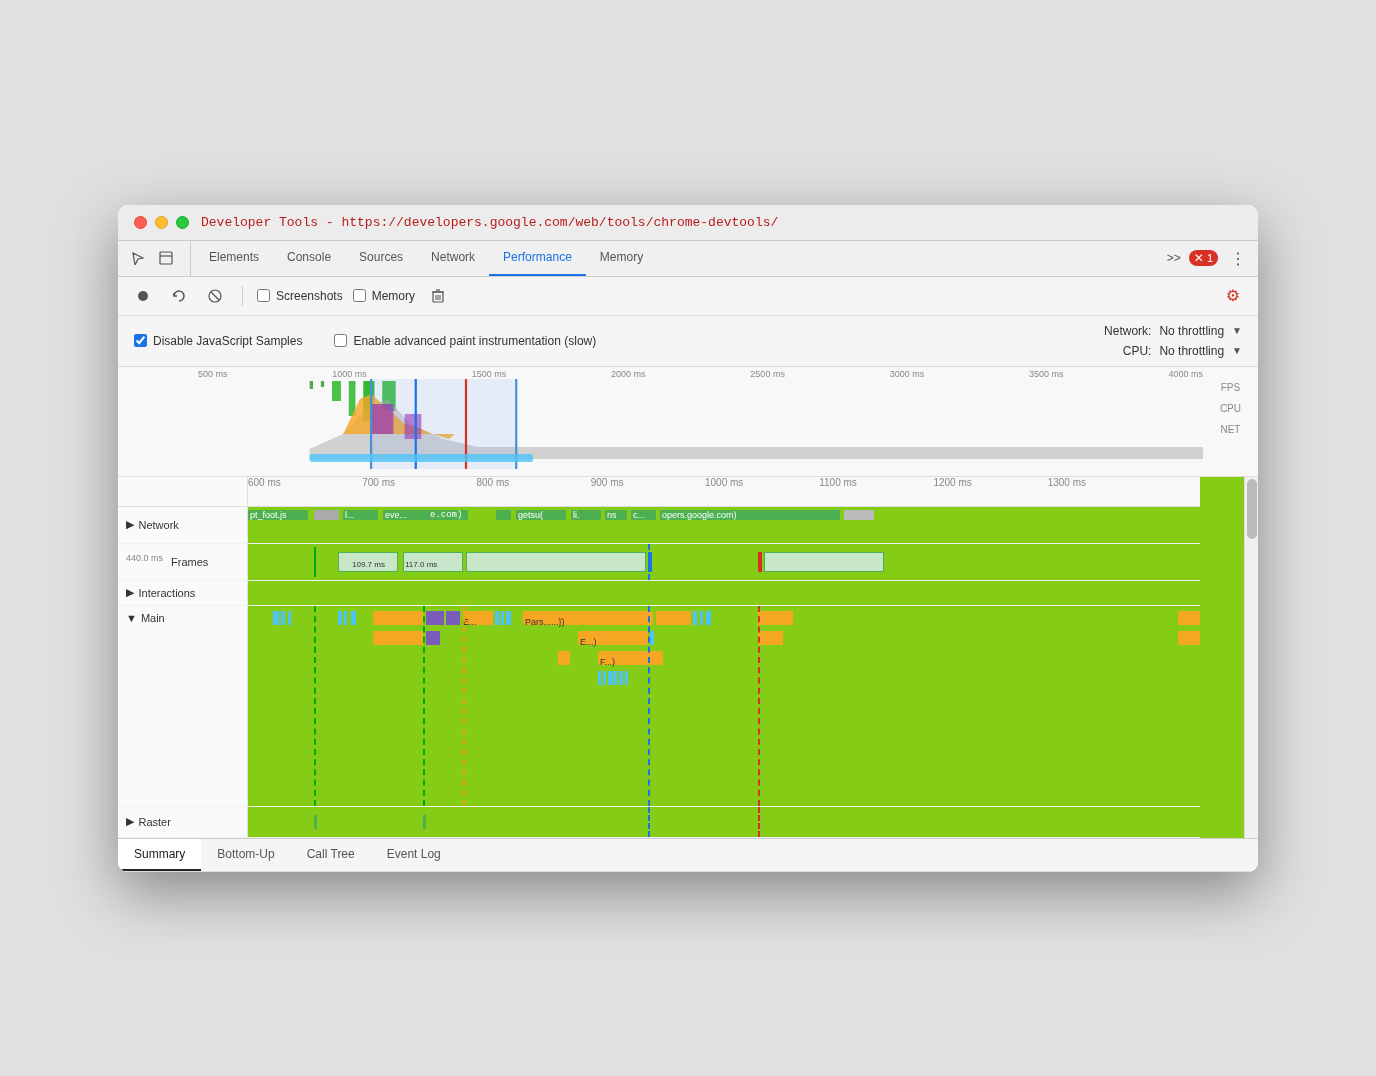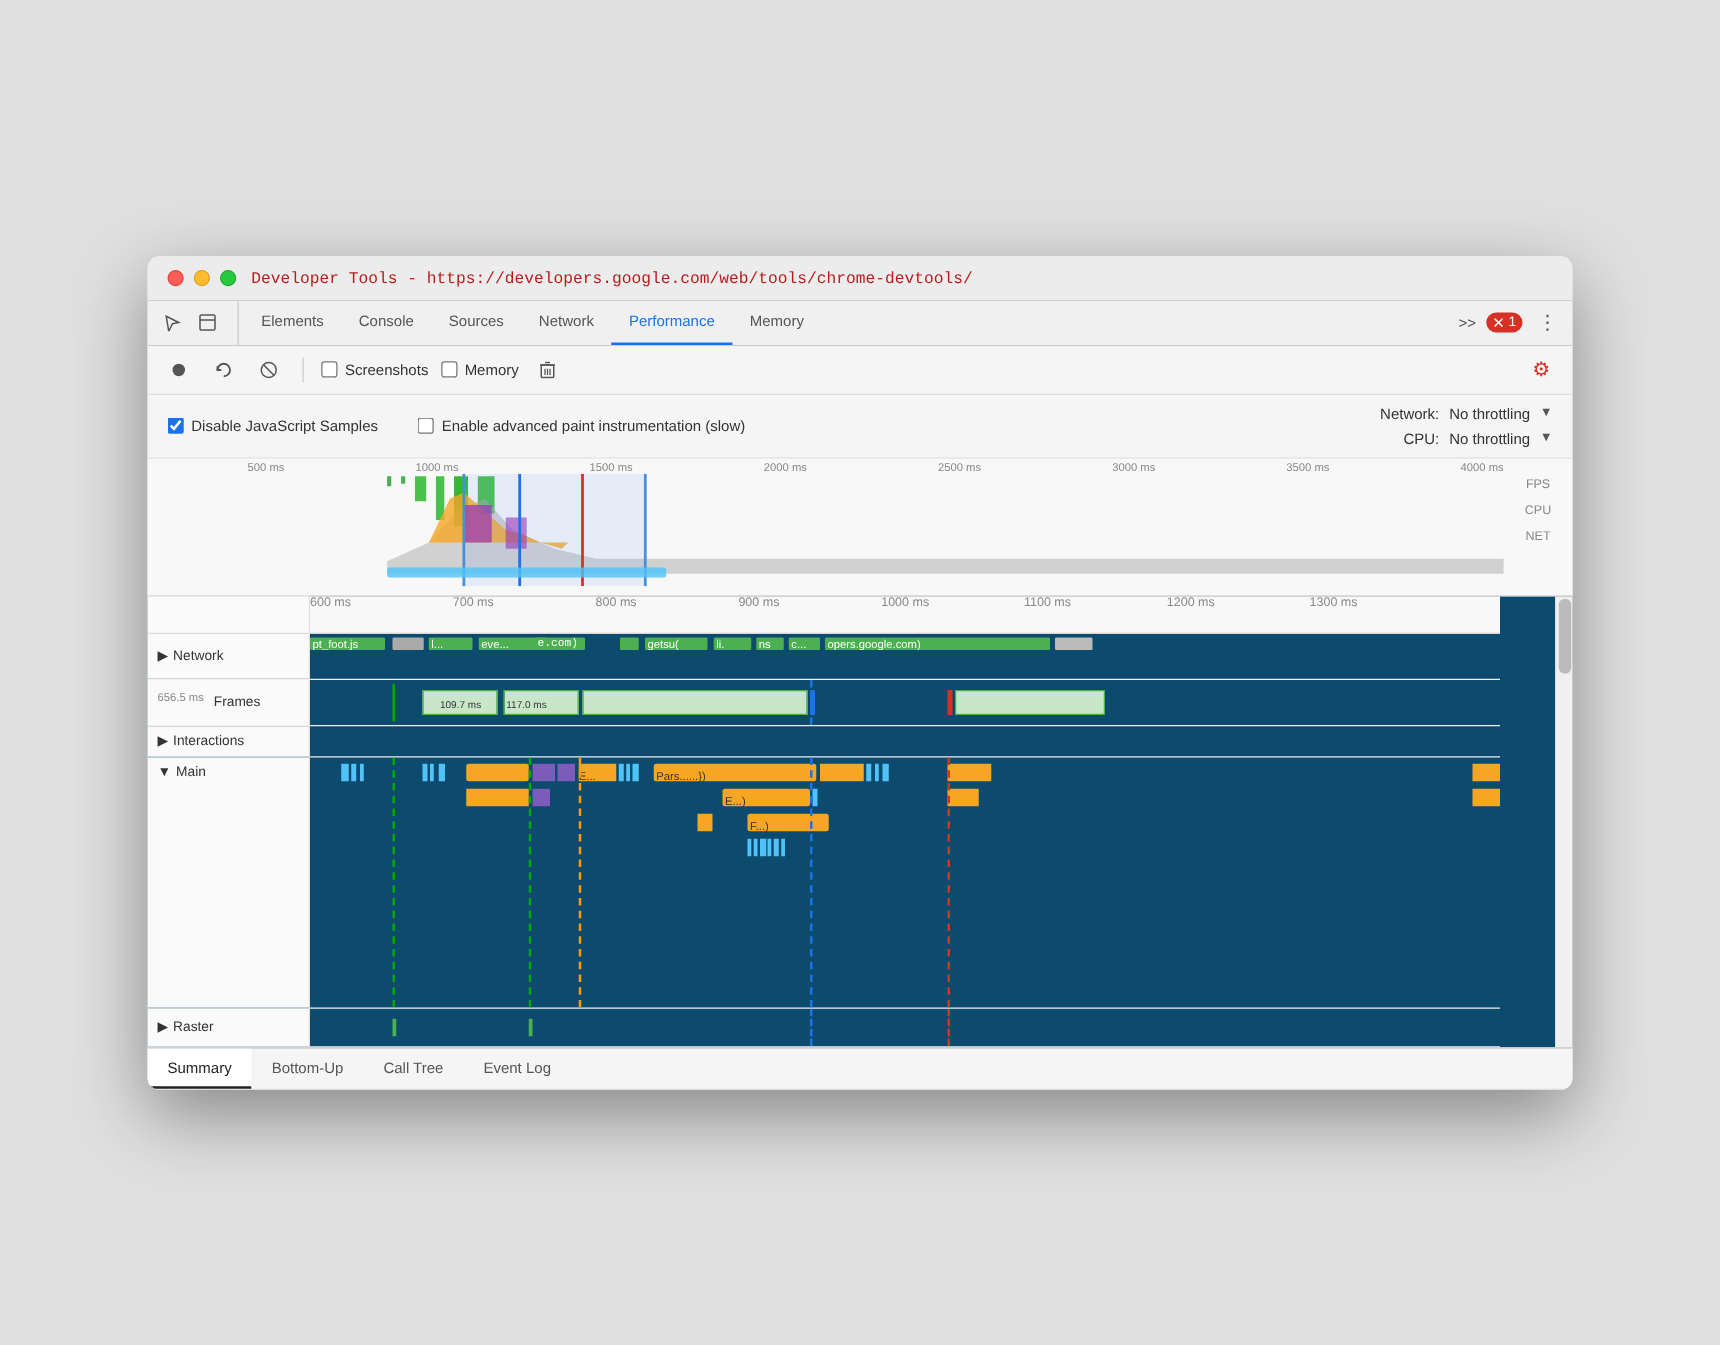--- a/index.html
+++ b/index.html
@@ -478,21 +478,21 @@
         <line x1="285" y1="0" x2="285" y2="90" stroke="#4a90d9" stroke-width="2"></line>
 
         <line x1="240" y1="0" x2="240" y2="90" stroke="#d93025" stroke-width="2"></line>
 
         <line x1="195" y1="0" x2="195" y2="90" stroke="#1a73e8" stroke-width="2"></line>
 
         <rect x="100" y="75" width="200" height="8" fill="#4fc3f7" opacity="0.8" rx="2"></rect>
       </svg>
     </div>
 
-    <div style="display:flex;flex:1;overflow:hidden;background:#0c4a6e;gap:44px;">
+    <div style="display:flex;flex:1;overflow:hidden;background:#84cc16;gap:44px;">
 
       <div style="flex:1;overflow-y:auto;overflow-x:hidden;">
 
         <div style="display:flex;border-bottom:1px solid #ddd;background:#f8f8f8;height:30px;position:sticky;top:0;z-index:10;">
           <div style="width:130px;min-width:130px;border-right:1px solid #e0e0e0;background:#fafafa;"></div>
           <div style="flex:1;position:relative;">
             <span class="time-label" style="left:0px;">600 ms</span>
             <span class="time-label" style="left:12%;">700 ms</span>
             <span class="time-label" style="left:24%;">800 ms</span>
             <span class="time-label" style="left:36%;">900 ms</span>
@@ -538,21 +538,21 @@
               </div>
             <div class="network-item" style="left:412px;width:180px;background:#4caf50;color:white;">
                 <span>opers.google.com)</span>
               </div>
             <div class="network-item" style="left:596px;width:30px;background:#bbb;"></div>
           </div>
         </div>
 
         <div class="track frames-track">
           <div class="track-label">
-            <span style="font-size:9px;color:#888;position:relative;top:-4px;">656.5 ms</span>
+            <span style="font-size:9px;color:#888;position:relative;top:-4px;">440.0 ms</span>
             <span style="margin-left:4px;">Frames</span>
           </div>
           <div class="track-content frames-track" style="height:36px;position:relative;">
 
             <div style="position:absolute;left:66px;width:2px;height:30px;top:3px;background:#0a0;"></div>
             <div style="position:absolute;left:90px;width:60px;height:20px;top:8px;background:#c8e6c9;border:1px solid #4caf50;">
               <span style="font-size:8px;color:#333;padding:1px;margin-left:12px;">109.7 ms</span>
             </div>
             <div style="position:absolute;left:155px;width:60px;height:20px;top:8px;background:#c8e6c9;border:1px solid #4caf50;">
               <span style="font-size:8px;color:#333;padding:1px;">117.0 ms</span>

